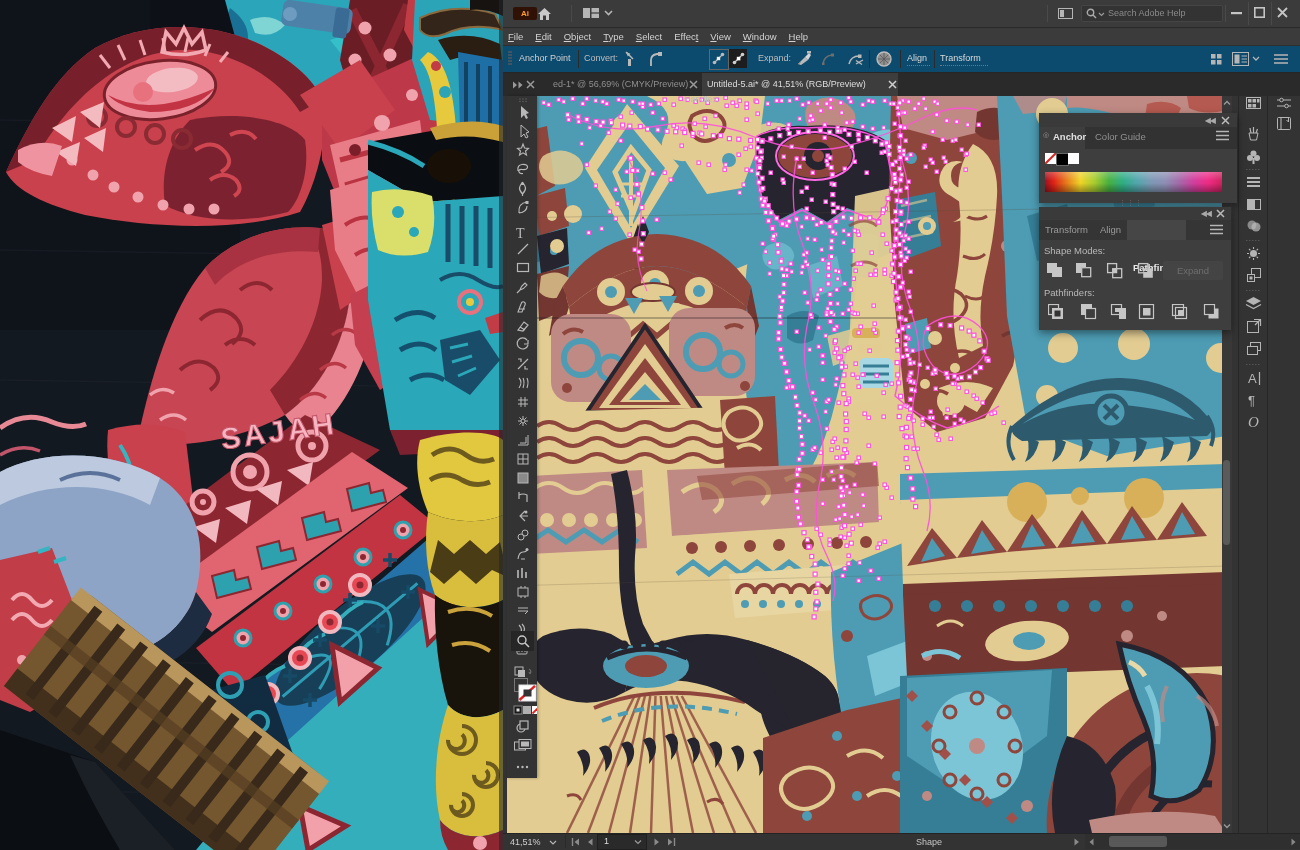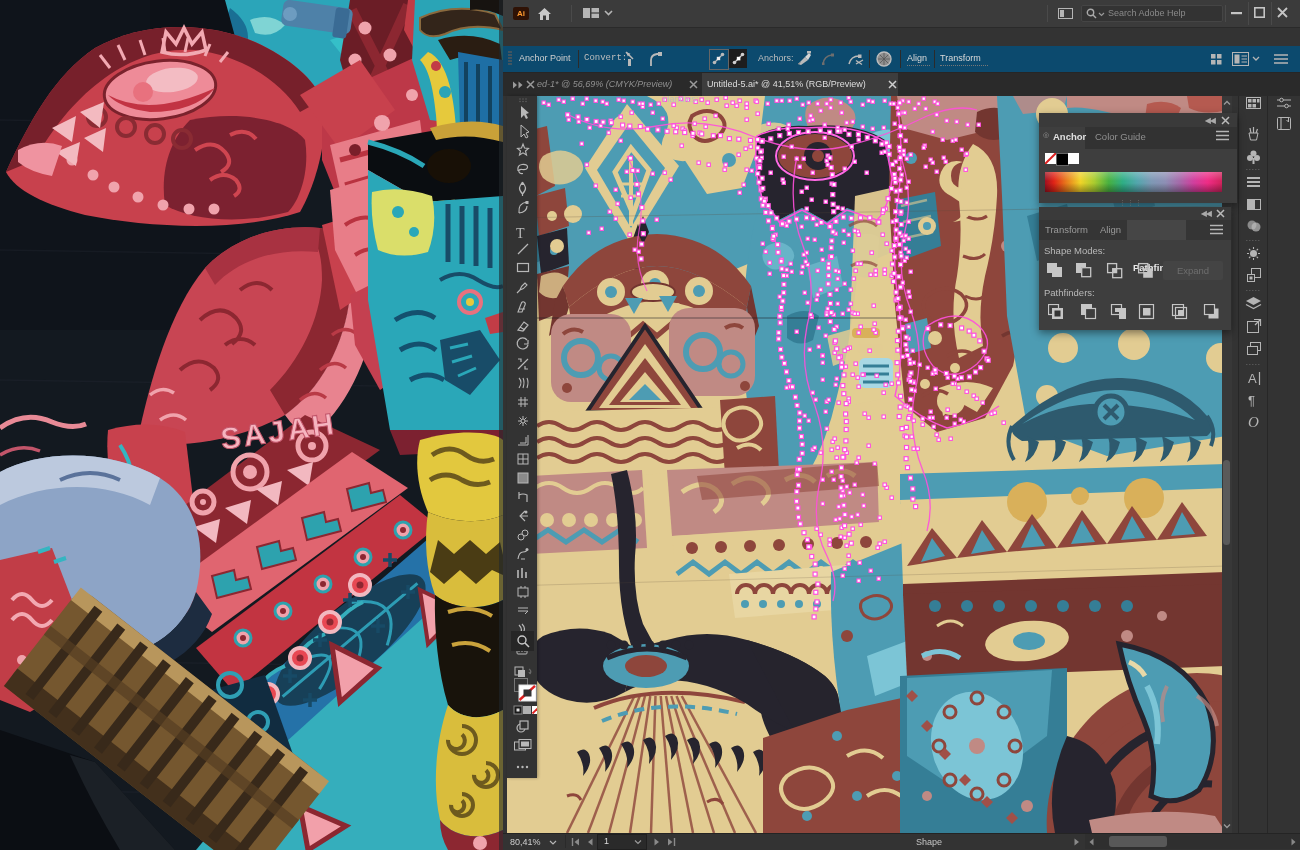--- a/index.html
+++ b/index.html
@@ -1279,21 +1279,21 @@
           <rect x="129.4" y="96.0" width="4" height="4" fill="#fff" stroke="#ff4fdc" stroke-width="1.2"></rect>
           <rect x="132.9" y="109.5" width="4" height="4" fill="#fff" stroke="#ff4fdc" stroke-width="1.2"></rect>
           <rect x="133.8" y="122.9" width="4" height="4" fill="#fff" stroke="#ff4fdc" stroke-width="1.2"></rect>
           <rect x="134.3" y="135.7" width="4" height="4" fill="#fff" stroke="#ff4fdc" stroke-width="1.2"></rect>
           <rect x="132.6" y="146.1" width="4" height="4" fill="#fff" stroke="#ff4fdc" stroke-width="1.2"></rect>
           <rect x="132.1" y="160.9" width="4" height="4" fill="#fff" stroke="#ff4fdc" stroke-width="1.2"></rect>
         </g>
       </svg>
 
     <div id="titlebar">
-      <div class="abs" style="left:10px;top:7px;width:16px;height:13px;background:#2f1205;border-radius:2px;color:#ff9a2e;font-size:8px;font-weight:bold;text-align:center;line-height:13px;">Ai</div>
+      <div class="abs" style="left:10px;top:7px;width:24px;height:13px;background:#2f1205;border-radius:2px;color:#ff9a2e;font-size:8px;font-weight:bold;text-align:center;line-height:13px;">Ai</div>
       <svg class="abs" style="left:34px;top:7px" width="15" height="14" viewBox="0 0 15 14">
           <path d="M7.5 1 L14 7 L12 7 L12 13 L9 13 L9 8.5 L6 8.5 L6 13 L3 13 L3 7 L1 7 Z" fill="#c9c9c9"></path>
         </svg>
       <div class="abs" style="left:68px;top:5px;width:1px;height:17px;background:#4a4a4a;"></div>
       <svg class="abs" style="left:80px;top:8px" width="16" height="10" viewBox="0 0 16 10">
           <rect x="0" y="0" width="7" height="10" fill="#b5b5b5"></rect>
           <rect x="8.5" y="0" width="7.5" height="4.4" fill="#b5b5b5"></rect>
           <rect x="8.5" y="5.6" width="7.5" height="4.4" fill="#b5b5b5"></rect>
         </svg>
       <svg class="abs" style="left:101px;top:10px" width="9" height="6" viewBox="0 0 9 6">
@@ -1320,63 +1320,66 @@
       <svg class="abs" style="left:728px;top:12px" width="11" height="3" viewBox="0 0 11 3">
           <rect width="11" height="2.2" fill="#c5c5c5"></rect>
         </svg>
       <svg class="abs" style="left:751px;top:7px" width="11" height="11" viewBox="0 0 11 11">
           <rect x="0.8" y="0.8" width="9.4" height="9.4" fill="none" stroke="#c5c5c5" stroke-width="1.6"></rect>
         </svg>
       <svg class="abs" style="left:774px;top:7px" width="11" height="11" viewBox="0 0 11 11">
           <path d="M1 1 L10 10 M10 1 L1 10" stroke="#c5c5c5" stroke-width="1.8"></path>
         </svg>
     </div>
+    <div id="menubar">
+      <span style="margin-left:5px"><u>F</u>ile</span><span><u>E</u>dit</span><span><u>O</u>bject</span><span><u>T</u>ype</span><span><u>S</u>elect</span><span>Effec<u>t</u></span><span><u>V</u>iew</span><span><u>W</u>indow</span><span><u>H</u>elp</span>
+    </div>
     <div id="optionsbar">
       <svg class="abs" style="left:5px;top:5px" width="4" height="16" viewBox="0 0 4 16">
           <g fill="#5c5c5c">
             <circle cx="1" cy="1" r="0.9"></circle>
             <circle cx="3" cy="1" r="0.9"></circle>
             <circle cx="1" cy="4" r="0.9"></circle>
             <circle cx="3" cy="4" r="0.9"></circle>
             <circle cx="1" cy="7" r="0.9"></circle>
             <circle cx="3" cy="7" r="0.9"></circle>
             <circle cx="1" cy="10" r="0.9"></circle>
             <circle cx="3" cy="10" r="0.9"></circle>
             <circle cx="1" cy="13" r="0.9"></circle>
             <circle cx="3" cy="13" r="0.9"></circle>
           </g>
         </svg>
       <div class="abs" style="left:16px;top:7px;color:#cfcfcf;">Anchor Point</div>
       <div class="osep" style="left:75px;"></div>
-      <div class="abs" style="left:81px;top:7px;font-family:Liberation Mono, monospace;">Convert:</div>
+      <div class="abs" style="left:81px;top:7px;">Convert:</div>
       <svg class="abs" style="left:120px;top:5px" width="15" height="16" viewBox="0 0 15 16">
           <path d="M3 1 L10 8" stroke="#b9b9b9" stroke-width="1.5"></path>
           <path d="M3 1 L7.5 2.8 L4.8 5.5 Z" fill="#b9b9b9"></path>
           <rect x="5" y="8" width="3" height="7" fill="#b9b9b9"></rect>
         </svg>
       <svg class="abs" style="left:145px;top:5px" width="15" height="16" viewBox="0 0 15 16">
           <path d="M3 15 L3 9 Q3 4 9 3 L13 3" stroke="#b9b9b9" stroke-width="1.8" fill="none"></path>
           <rect x="10" y="1" width="4" height="4" fill="#b9b9b9"></rect>
         </svg>
-      <div class="abs" style="left:160px;top:7px;margin-top:41px;">Handles:</div>
+      <div class="abs" style="left:181px;top:7px;margin-top:41px;">Handles:</div>
       <div class="abs" style="left:206px;top:3px;width:18px;height:19px;border:1px solid #666;"></div>
       <svg class="abs" style="left:209px;top:6px" width="13" height="13" viewBox="0 0 13 13">
           <path d="M2 11 L11 2" stroke="#b9b9b9" stroke-width="1.2"></path>
           <circle cx="2.5" cy="10.5" r="1.8" fill="#b9b9b9"></circle>
           <circle cx="10.5" cy="2.5" r="1.8" fill="#b9b9b9"></circle>
           <rect x="4.8" y="4.8" width="3.4" height="3.4" fill="#eee"></rect>
         </svg>
       <div class="abs" style="left:226px;top:3px;width:18px;height:19px;background:#1d1d1d;"></div>
       <svg class="abs" style="left:229px;top:6px" width="13" height="13" viewBox="0 0 13 13">
           <path d="M2 11 L11 2" stroke="#cfcfcf" stroke-width="1.2"></path>
           <circle cx="2.5" cy="10.5" r="1.8" fill="#cfcfcf"></circle>
           <circle cx="10.5" cy="2.5" r="1.8" fill="#cfcfcf"></circle>
           <rect x="4.8" y="4.8" width="3.6" height="3.6" fill="#fff"></rect>
         </svg>
-      <div class="abs" style="left:255px;top:7px;">Anchors:</div>
+      <div class="abs" style="left:255px;top:7px;">Expand:</div>
       <svg class="abs" style="left:293px;top:5px" width="17" height="16" viewBox="0 0 17 16">
           <path d="M2 13 L9 6 L12 9 L5 14 Z" fill="#b9b9b9"></path>
           <path d="M9 6 L13 2 L15 4 L12 9" fill="#d5d5d5"></path>
           <path d="M2 13 L4.5 11.5" stroke="#888" stroke-width="1"></path>
           <rect x="11" y="0" width="4" height="2.5" fill="#b9b9b9"></rect>
         </svg>
       <svg class="abs" style="left:318px;top:6px" width="15" height="14" viewBox="0 0 15 14">
           <path d="M2 12 Q3 4 11 3" stroke="#6e6e6e" stroke-width="1.6" fill="none"></path>
           <rect x="10" y="1.5" width="3" height="3" fill="#6e6e6e"></rect>
           <rect x="1" y="10.5" width="2.5" height="2.5" fill="#6e6e6e"></rect>
@@ -1418,21 +1421,21 @@
           <path d="M0 1 L14 1 M0 5 L14 5 M0 9 L14 9" stroke="#b5b5b5" stroke-width="1.4"></path>
         </svg>
     </div>
     <div id="tabbar">
       <svg class="abs" style="left:9px;top:8px" width="12" height="8" viewBox="0 0 12 8">
           <path d="M1 0.5 L5 4 L1 7.5 Z M6.5 0.5 L10.5 4 L6.5 7.5 Z" fill="#9a9a9a"></path>
         </svg>
       <svg class="abs" style="left:23px;top:7px" width="9" height="9" viewBox="0 0 9 9">
           <path d="M1 1 L8 8 M8 1 L1 8" stroke="#9a9a9a" stroke-width="1.5"></path>
         </svg>
-      <div class="abs" style="left:34px;top:6px;font-style:italic;">ed-1* @ 56,69% (CMYK/Preview)</div>
+      <div class="abs" style="left:50px;top:6px;">ed-1* @ 56,69% (CMYK/Preview)</div>
       <svg class="abs" style="left:186px;top:7px" width="9" height="9" viewBox="0 0 9 9">
           <path d="M1 1 L8 8 M8 1 L1 8" stroke="#9a9a9a" stroke-width="1.5"></path>
         </svg>
       <div class="abs" style="left:199px;top:0;width:196px;height:23px;background:#3d3d3d;"></div>
       <div class="abs" style="left:204px;top:6px;color:#dedede;">Untitled-5.ai* @ 41,51% (RGB/Preview)</div>
       <svg class="abs" style="left:385px;top:7px" width="9" height="9" viewBox="0 0 9 9">
           <path d="M1 1 L8 8 M8 1 L1 8" stroke="#cfcfcf" stroke-width="1.5"></path>
         </svg>
     </div>
     <div id="toolbar" class="abs" style="left:4px;top:96px;width:30px;height:682px;background:#333;box-shadow:1px 0 3px rgba(0,0,0,.3);">
@@ -1767,21 +1770,21 @@
             </g>
           <g transform="translate(156,0)">
               <rect x="4.5" y="4.5" width="10" height="10" stroke="none"></rect>
               <rect x="0.5" y="0.5" width="10" height="10" fill="#3e3e3e" stroke-width="1.2"></rect>
             </g>
         </g>
       </svg>
     </div>
     <div id="statusbar">
       <div class="abs" style="left:0;top:0;width:797px;height:1px;background:#242424;"></div>
-      <div class="abs" style="left:7px;top:4px;">80,41%</div>
+      <div class="abs" style="left:7px;top:4px;">41,51%</div>
       <svg class="abs" style="left:46px;top:7px" width="8" height="5" viewBox="0 0 8 5">
           <path d="M1 1 L4 4 L7 1" stroke="#b5b5b5" stroke-width="1.2" fill="none"></path>
         </svg>
       <div class="abs" style="left:62px;top:2px;width:1px;height:13px;background:#2a2a2a;"></div>
       <svg class="abs" style="left:68px;top:5px" width="10" height="8" viewBox="0 0 10 8">
           <path d="M1.5 0 L1.5 8" stroke="#8a8a8a" stroke-width="1.4"></path>
           <path d="M8 0.5 L3.5 4 L8 7.5 Z" fill="#8a8a8a"></path>
         </svg>
       <svg class="abs" style="left:83px;top:5px" width="8" height="8" viewBox="0 0 8 8">
           <path d="M6.5 0.5 L2 4 L6.5 7.5 Z" fill="#8a8a8a"></path>

